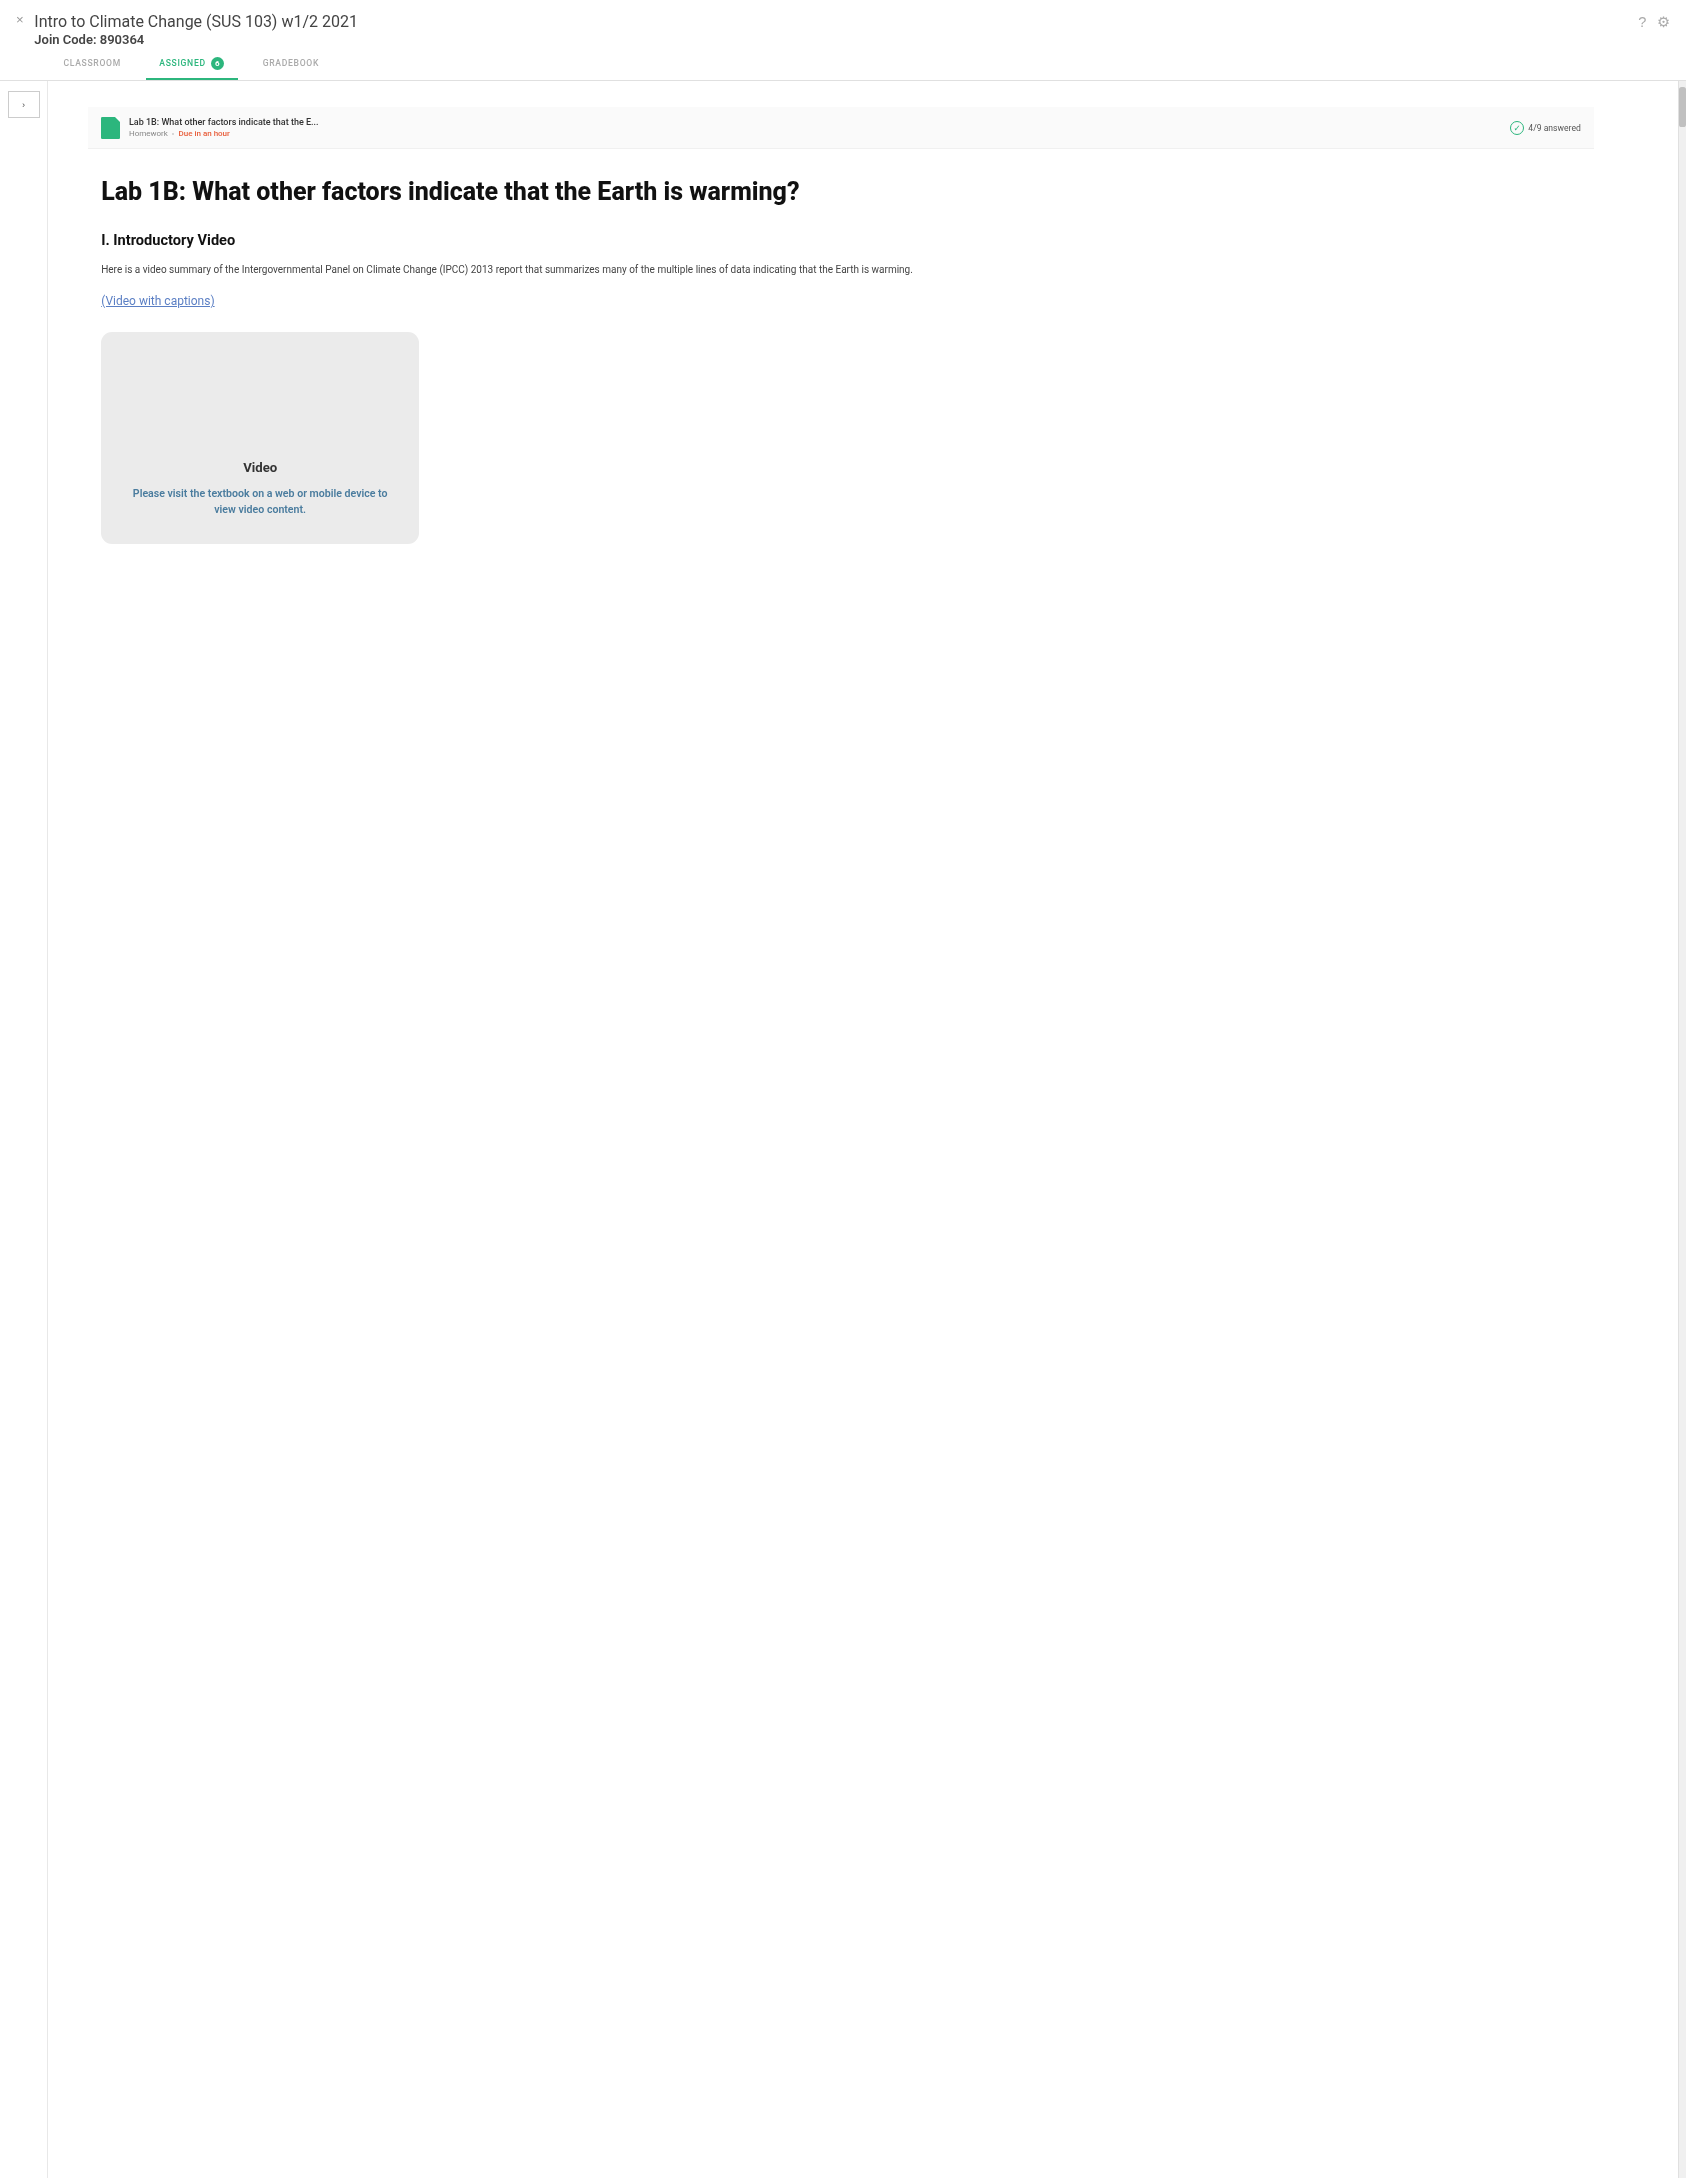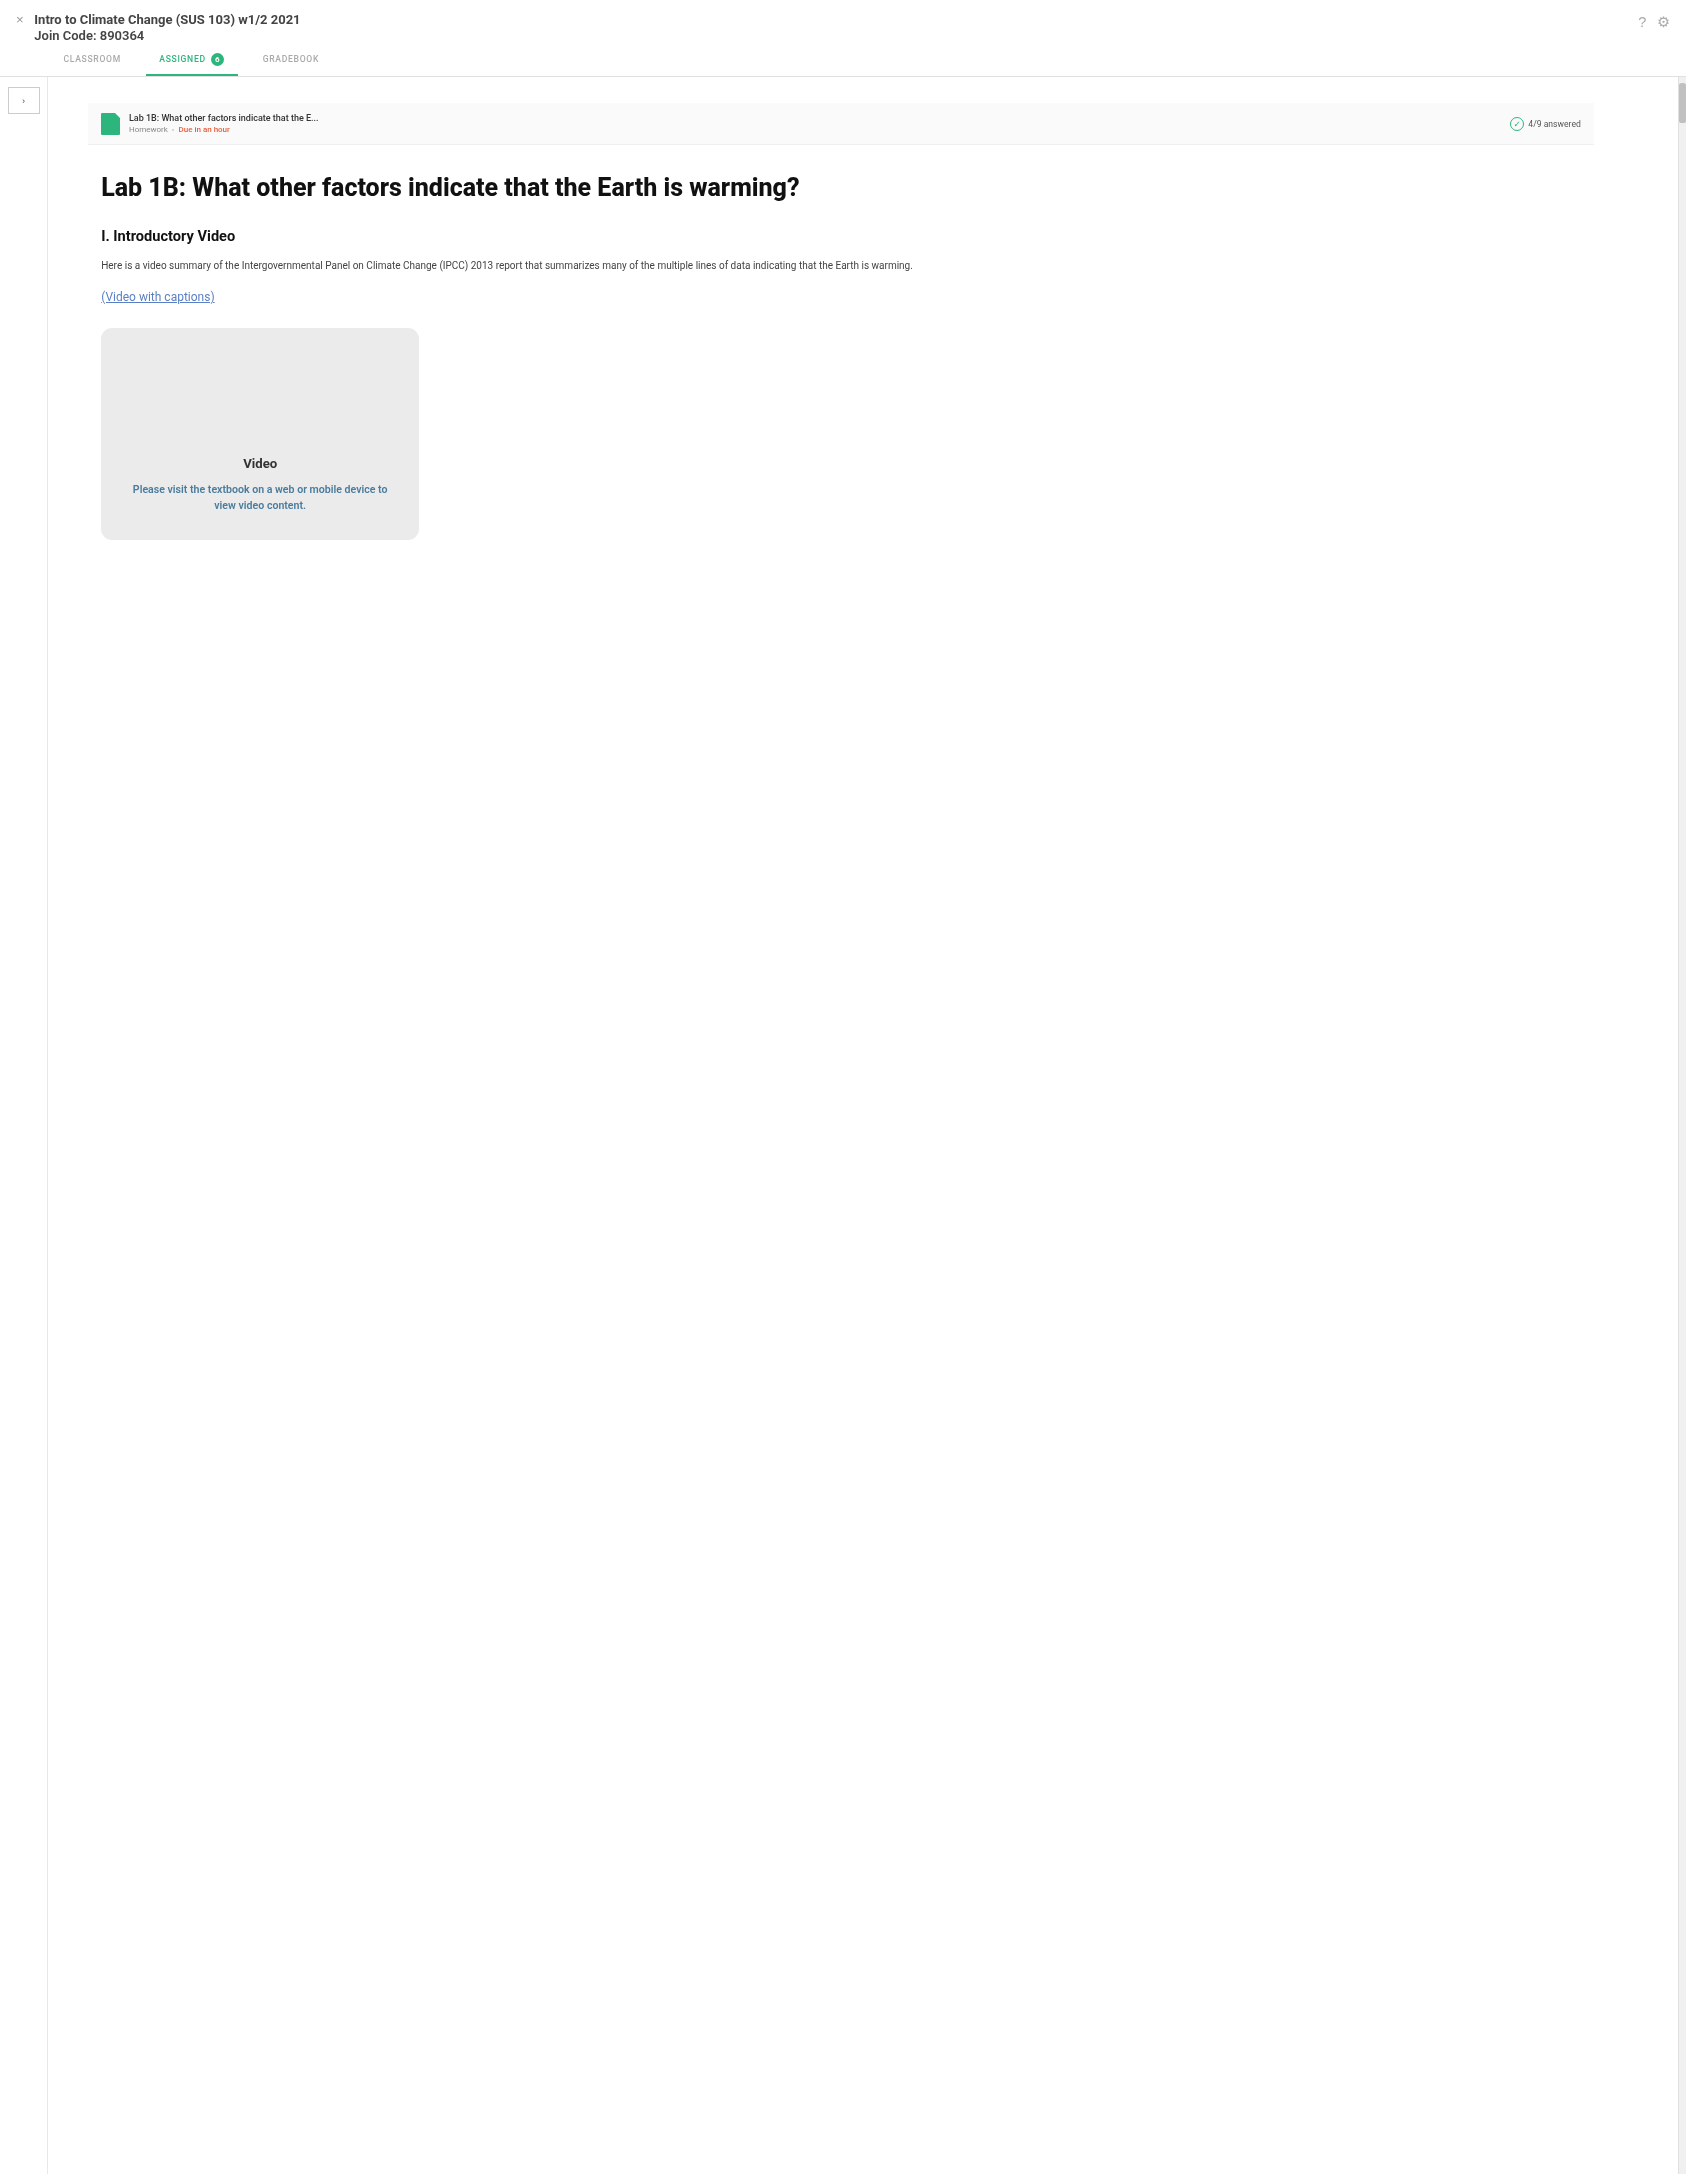--- a/index.html
+++ b/index.html
@@ -27,22 +27,22 @@
       color: #999;
       font-size: 13.2px;
       cursor: pointer;
       margin-top: 1.3px;
       background: none;
       border: none;
       line-height: 1;
     }
     .header-title-area {}
     .header-title {
-      font-size: 13px;
-      font-weight: 700;
+      font-size: 16px;
+      font-weight: 400;
       color: #444;
     }
     .header-subtitle {
       font-size: 13px;
       color: #888;
       margin-top: 1.3px;
     }
     .header-subtitle span {
       color: #444;
       font-weight: 600;

